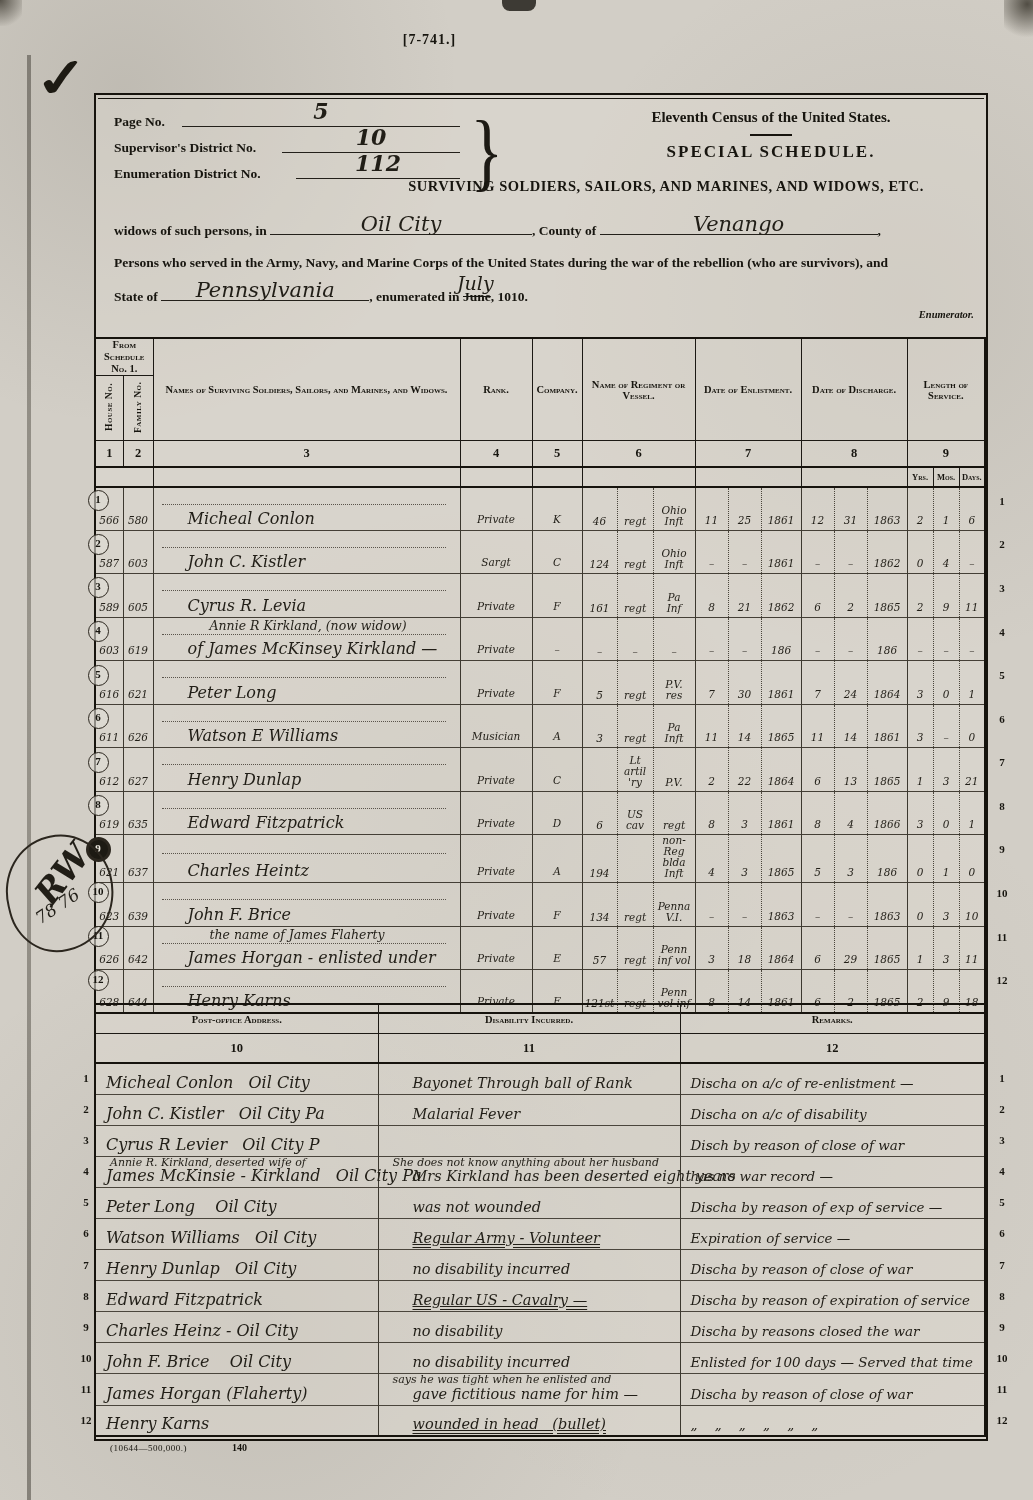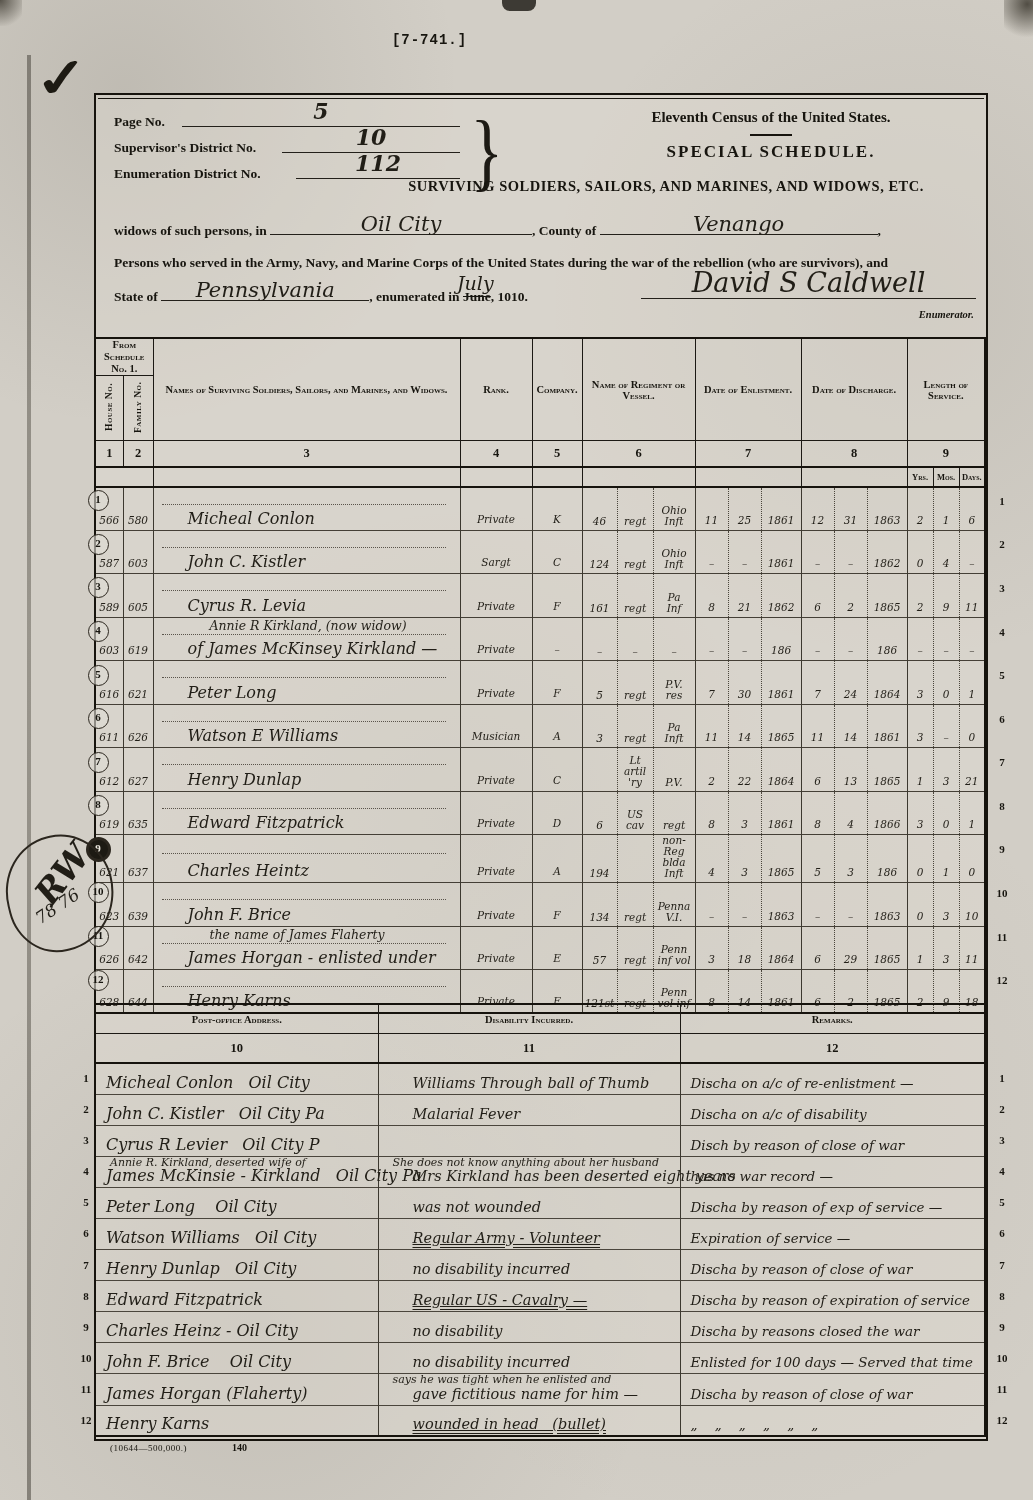--- a/index.html
+++ b/index.html
@@ -13,21 +13,21 @@
       radial-gradient(circle at 25% 88%, rgba(100,95,83,.13), transparent 26%),
       radial-gradient(circle at 70% 75%, rgba(118,112,100,.08), transparent 30%);
     font-family:"Liberation Serif",serif;color:#17150f;
   }
   .smudge{position:absolute;pointer-events:none;}
   .scan-edge{left:27px;top:55px;width:4px;height:1445px;background:linear-gradient(#4a463e,#6a665c 40%,#4a463e);opacity:.55;}
   .top-mark{left:502px;top:0;width:34px;height:11px;background:#23201a;border-radius:0 0 8px 8px;opacity:.85;}
   .tr-mark{left:1004px;top:0;width:29px;height:42px;background:radial-gradient(circle at 80% 10%, #514d44, transparent 75%);}
   .tl-mark{left:0;top:0;width:22px;height:26px;background:radial-gradient(circle at 0 0, #57534a, transparent 80%);}
 
-  .form-code{position:absolute;top:32px;left:0;width:859px;text-align:center;font-weight:700;font-size:14px;letter-spacing:1px;font-family:Liberation Mono, monospace;}
+  .form-code{position:absolute;top:32px;left:0;width:859px;text-align:center;font-weight:700;font-size:14px;letter-spacing:1px;}
   .check-mark{position:absolute;left:40px;top:48px;font-size:52px;color:#1d1a13;transform:rotate(-6deg) scaleX(1.25);font-weight:700;}
 
   .formbox{position:absolute;left:94px;top:93px;width:890px;height:1344px;border:2px solid #16130d;background:rgba(224,220,211,.45);}
   .formbox .innerline{position:absolute;left:2px;right:2px;top:3px;border-top:1.5px solid #16130d;}
 
   
   .hleft{position:absolute;left:18px;top:12px;width:360px;font-weight:700;font-size:13.5px;}
   .hline{position:relative;height:26px;}
   .hline .lbl{position:absolute;bottom:3px;left:0;text-align:center;}
   .hline .wline{position:absolute;bottom:6px;right:14px;border-bottom:1.3px solid #23201a;}
@@ -159,23 +159,20 @@
         <span>widows of such persons, in</span>
         <span class="blank" style="width:262px;"><span class="hw-val">Oil City</span></span><span>, County of</span>
         <span class="blank" style="width:278px;"><span class="hw-val">Venango</span></span><span>,</span>
       </div>
       <div class="iline" style="height:34px;"><span>Persons who served in the Army, Navy, and Marine Corps of the United States during the war of the rebellion (who are survivors), and</span></div>
       <div class="iline">
         <span>State of</span>
         <span class="blank" style="width:208px;"><span class="hw-val">Pennsylvania</span></span><span>, enumerated in</span>
         <span class="above"><span class="hw-val2">July</span><span class="struck">June</span></span><span>, 1010.</span>
       </div>
-    </div>
-    <div class="signature">
-      <span class="hw-sig">David S Caldwell</span>
     </div>
     <div class="enum-lbl">Enumerator.</div>
 
     <table class="main-table">
       <colgroup>
         <col style="width:28px">
           <col style="width:30px">
           <col style="width:307px">
           <col style="width:72px">
           <col style="width:50px">
@@ -542,21 +539,21 @@
       </tbody>
       <tbody>
 
           <tr class="brow">
             <td>
               <span class="hw pre2"></span>
               <div class="hw addr-hw">Micheal Conlon   Oil City</div>
             </td>
             <td class="bs">
               <span class="hw pre2"></span>
-              <div class="hw dis-hw">Williams Through ball of Thumb</div>
+              <div class="hw dis-hw">Bayonet Through ball of Rank</div>
             </td>
             <td class="bs">
               <div class="hw rem-hw">Discha on a/c of re-enlistment —</div>
             </td>
           </tr>
 
           <tr class="brow">
             <td>
               <span class="hw pre2"></span>
               <div class="hw addr-hw">John C. Kistler   Oil City Pa</div>

